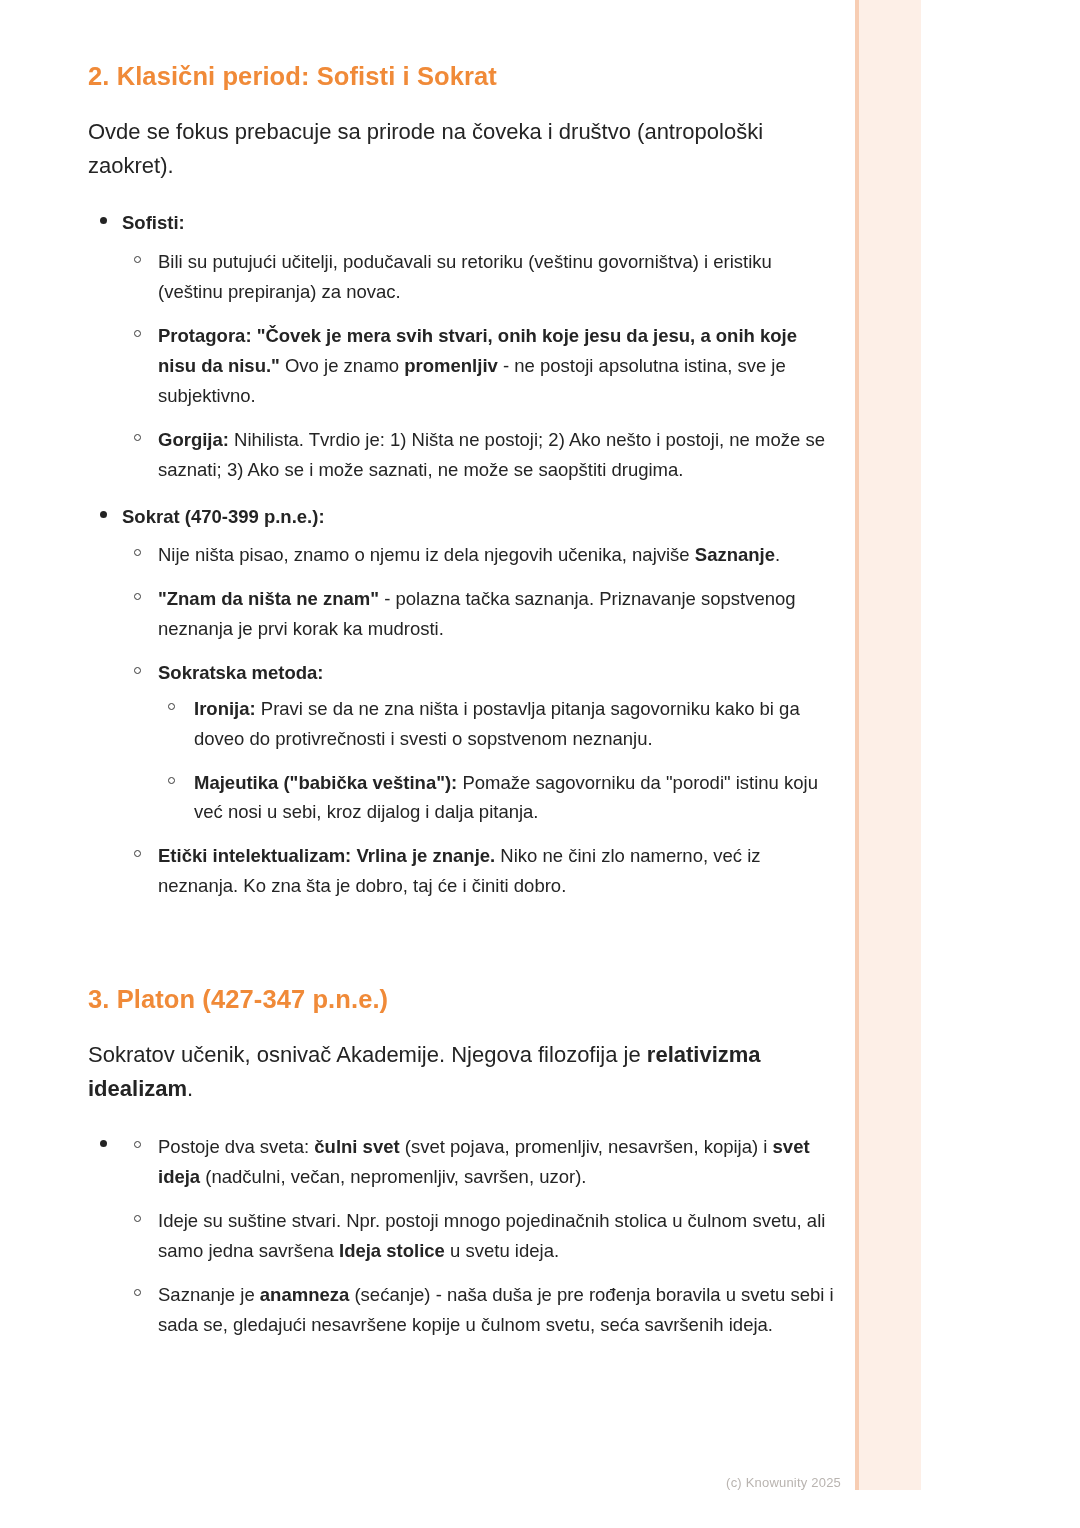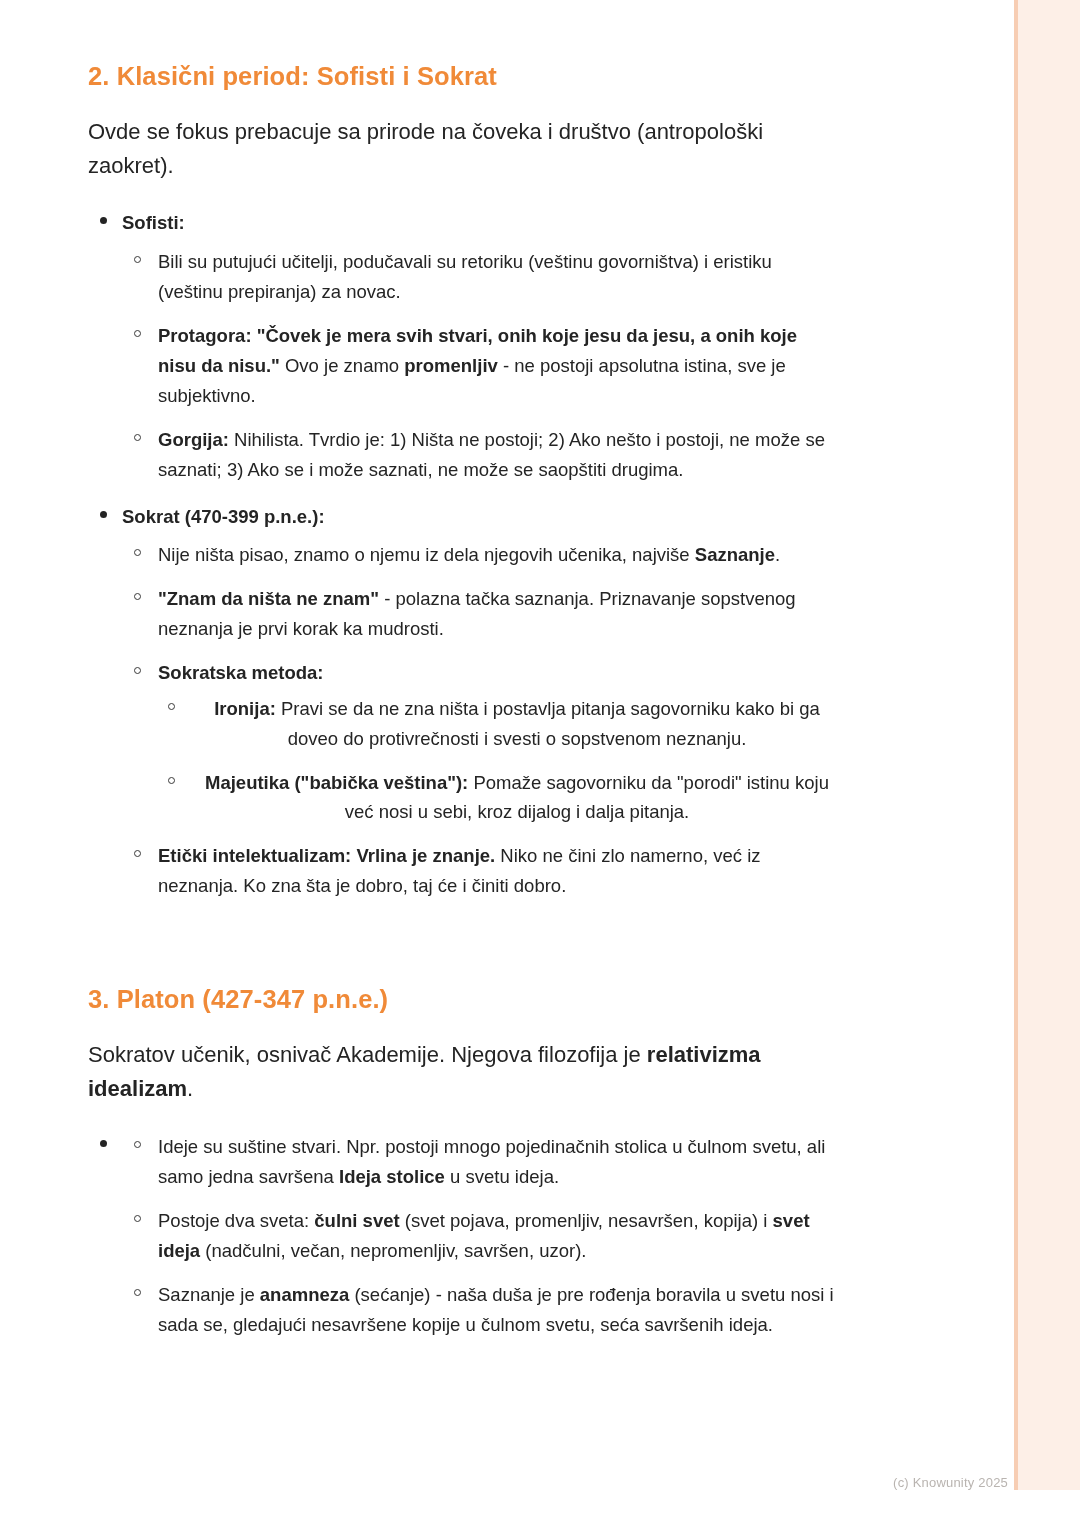--- a/index.html
+++ b/index.html
@@ -10,21 +10,21 @@
   body {
     width: 1080px;
     min-height: 1528px;
     font-family: "Liberation Sans", sans-serif;
     color: #242424;
     position: relative;
     overflow: hidden;
   }
   .page {
     position: relative;
-    width: 1080px;
+    width: 921px;
     min-height: 1528px;
     box-sizing: border-box;
     padding: 40px 72px 40px 88px;
   }
   
   .side-stripe {
     position: absolute;
     top: 0;
     right: 62px;
     width: 4px;
@@ -106,21 +106,20 @@
     height: 7px;
     border-radius: 50%;
     border: 1.4px solid #3a3a3a;
     box-sizing: border-box;
     background: transparent;
   }
   ul.lvl3 {
     list-style: none;
     margin: 6px 0 0 0;
     padding: 0;
-    text-align: center;
   }
   ul.lvl3 > li {
     position: relative;
     padding-left: 36px;
     margin-bottom: 14px;
     font-size: 18.5px;
     line-height: 1.6;
   }
   ul.lvl3 > li > .marker {
     position: absolute;
@@ -130,21 +129,21 @@
     height: 7px;
     border-radius: 50%;
     border: 1.4px solid #3a3a3a;
     box-sizing: border-box;
   }
   b, .b {
     font-weight: bold;
   }
   .watermark {
     position: absolute;
-    right: 72px;
+    right: 80px;
     bottom: 38px;
     font-size: 13px;
     color: #b9b4b0;
     letter-spacing: 0.2px;
     z-index: 3;
   }
   .txt {
     display: inline;
   }
 </style>
@@ -219,29 +218,29 @@
 
     <h2 class="section-title second">3. Platon (427-347 p.n.e.)</h2>
     <p class="intro"><span>Sokratov učenik, osnivač Akademije. Njegova filozofija je </span><span class="b">relativizma idealizam</span><span>.</span></p>
 
     <ul class="lvl1">
       <li>
         <span class="marker"></span>
         <ul class="lvl2">
           <li>
             <span class="marker"></span>
+            <span class="txt"><span>Postoje dva sveta: </span><span class="b">čulni svet</span><span> (svet pojava, promenljiv, nesavršen, kopija) i </span><span class="b">svet ideja</span><span> (nadčulni, večan, nepromenljiv, savršen, uzor).</span></span>
+          </li>
+          <li>
+            <span class="marker"></span>
             <span class="txt"><span>Ideje su suštine stvari. Npr. postoji mnogo pojedinačnih stolica u čulnom svetu, ali samo jedna savršena </span><span class="b">Ideja stolice</span><span> u svetu ideja.</span></span>
           </li>
           <li>
             <span class="marker"></span>
-            <span class="txt"><span>Postoje dva sveta: </span><span class="b">čulni svet</span><span> (svet pojava, promenljiv, nesavršen, kopija) i </span><span class="b">svet ideja</span><span> (nadčulni, večan, nepromenljiv, savršen, uzor).</span></span>
-          </li>
-          <li>
-            <span class="marker"></span>
-            <span class="txt"><span>Saznanje je </span><span class="b">anamneza</span><span> (sećanje) - naša duša je pre rođenja boravila u svetu nosi i sada se, gledajući nesavršene kopije u čulnom svetu, seća savršenih ideja.</span></span>
+            <span class="txt"><span>Saznanje je </span><span class="b">anamneza</span><span> (sećanje) - naša duša je pre rođenja boravila u svetu sebi i sada se, gledajući nesavršene kopije u čulnom svetu, seća savršenih ideja.</span></span>
           </li>
         </ul>
       </li>
     </ul>
 
   </div>
 
   <div class="watermark">(c) Knowunity 2025</div>
 </div>
 

